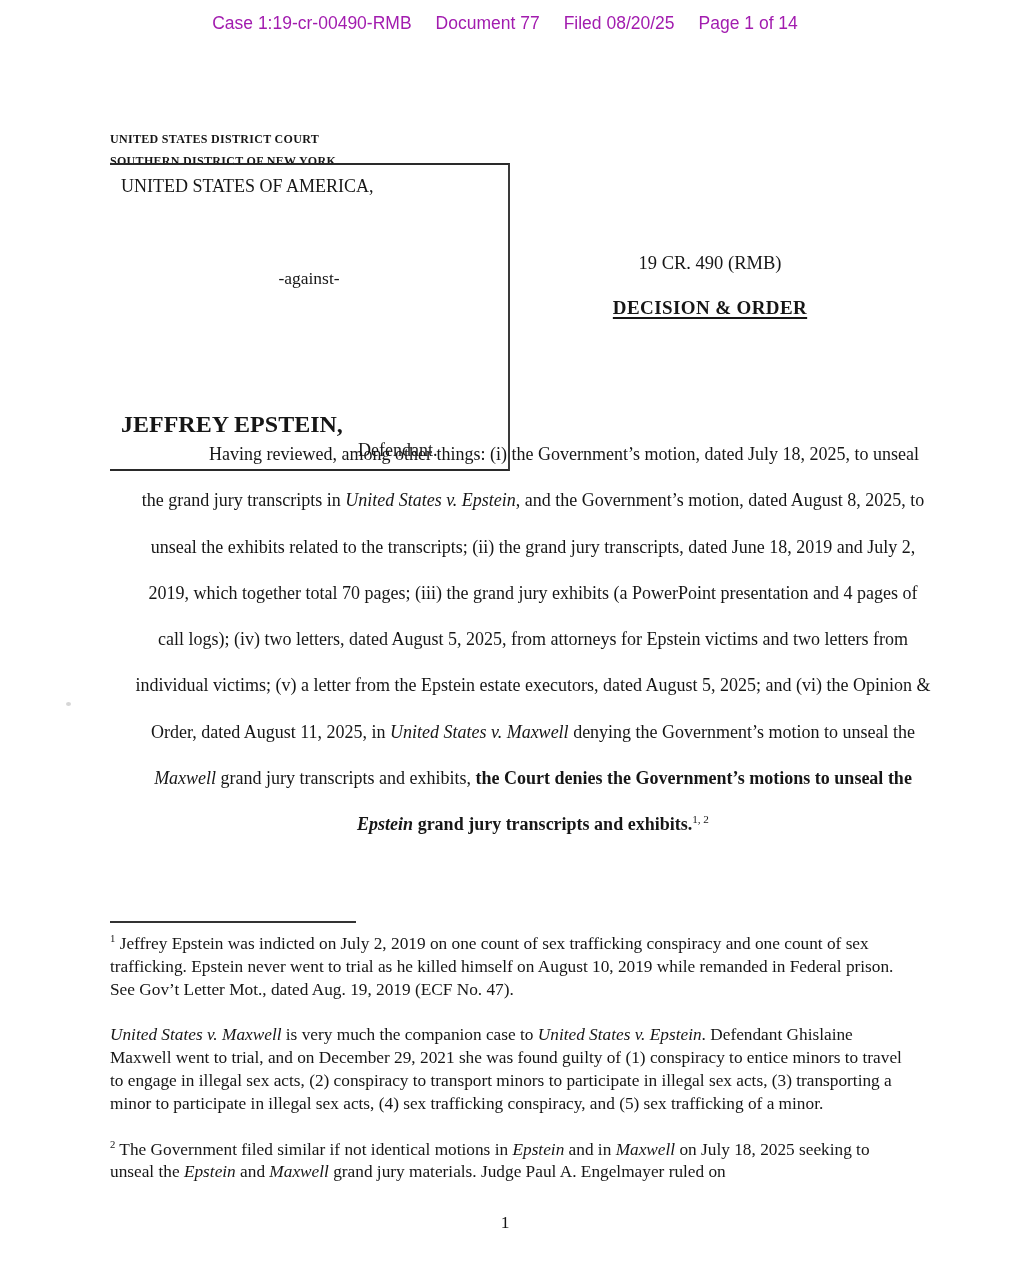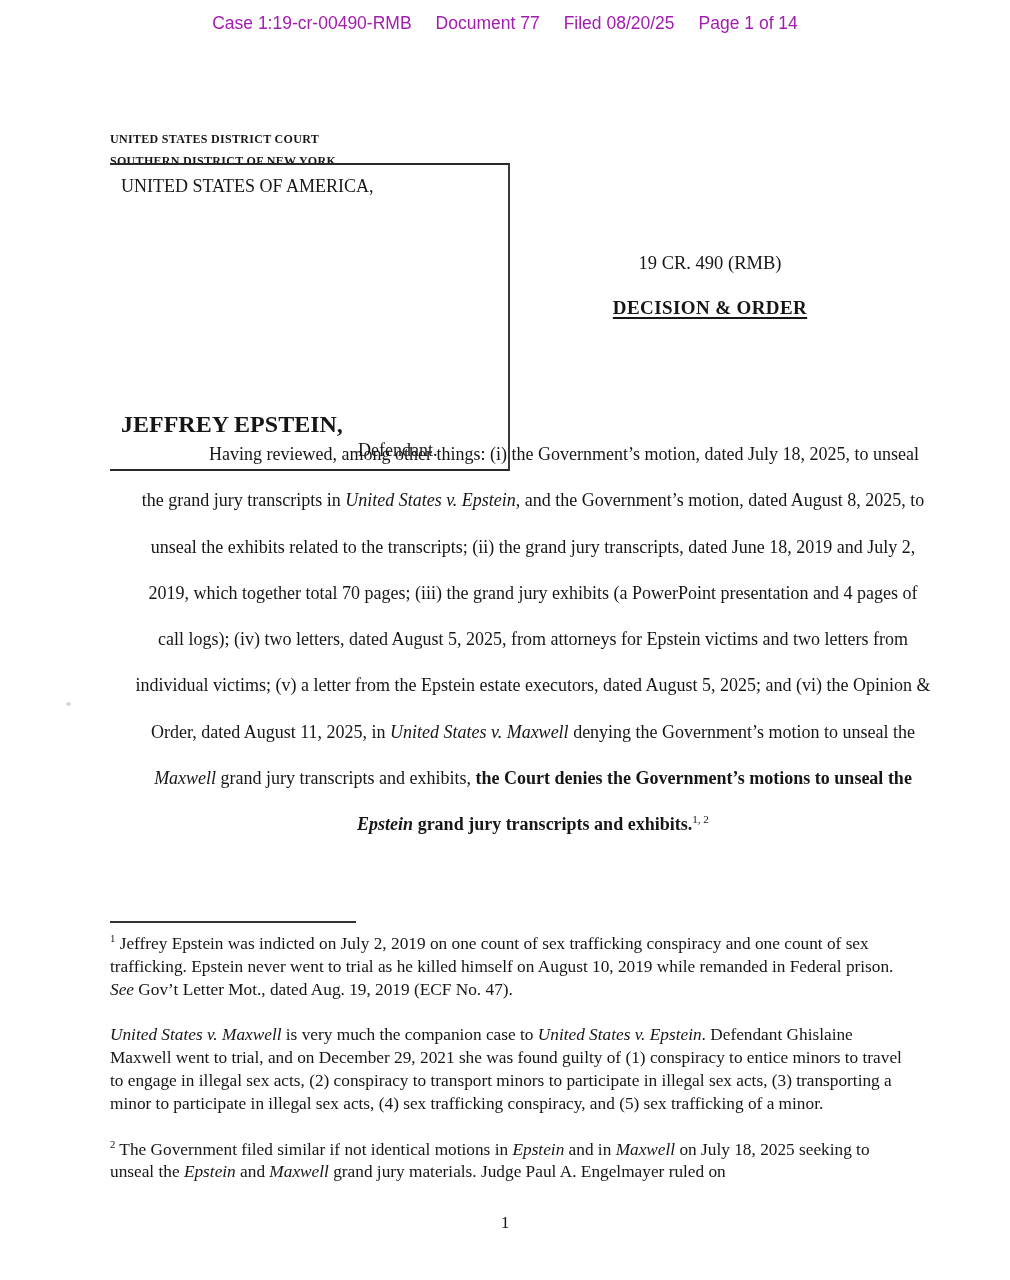--- a/index.html
+++ b/index.html
@@ -169,35 +169,36 @@
     <span>Page 1 of 14</span>
   </div>
 
   <div class="court-heading">
     <div>UNITED STATES DISTRICT COURT</div>
     <div>SOUTHERN DISTRICT OF NEW YORK</div>
   </div>
 
   <div class="caption-box">
     <div class="caption-plaintiff">UNITED STATES OF AMERICA,</div>
+    <div class="caption-against">-against-</div>
     <div class="caption-defendant-name">JEFFREY EPSTEIN,</div>
     <div class="caption-defendant-label">Defendant.</div>
   </div>
 
   <div class="caption-right">
     <div class="case-number">19 CR. 490 (RMB)</div>
     <div class="order-title">DECISION &amp; ORDER</div>
   </div>
 
   <div class="body-paragraph"><span>Having reviewed, among other things: (i) the Government’s motion, dated July 18, 2025, to unseal the grand jury transcripts in </span><span style="font-style: italic;">United States v. Epstein</span><span>, and the Government’s motion, dated August 8, 2025, to unseal the exhibits related to the transcripts; (ii) the grand jury transcripts, dated June 18, 2019 and July 2, 2019, which together total 70 pages; (iii) the grand jury exhibits (a PowerPoint presentation and 4 pages of call logs); (iv) two letters, dated August 5, 2025, from attorneys for Epstein victims and two letters from individual victims; (v) a letter from the Epstein estate executors, dated August 5, 2025; and (vi) the Opinion &amp; Order, dated August 11, 2025, in </span><span style="font-style: italic;">United States v. Maxwell</span><span> denying the Government’s motion to unseal the </span><span style="font-style: italic;">Maxwell</span><span> grand jury transcripts and exhibits, </span><span style="font-weight: bold;">the Court denies the Government’s motions to unseal the </span><span style="font-style: italic; font-weight: bold;">Epstein</span><span style="font-weight: bold;"> grand jury transcripts and exhibits.</span><sup>1, 2</sup></div>
 
   <div class="footnote-rule"></div>
 
   <div class="footnotes">
-    <p class="footnote"><sup>1</sup><span> Jeffrey Epstein was indicted on July 2, 2019 on one count of sex trafficking conspiracy and one count of sex trafficking.  Epstein never went to trial as he killed himself on August 10, 2019 while remanded in Federal prison.  </span><span style="font-style: italic; margin-top: 30px;">See</span><span> Gov’t Letter Mot., dated Aug. 19, 2019 (ECF No. 47).</span></p>
+    <p class="footnote"><sup>1</sup><span> Jeffrey Epstein was indicted on July 2, 2019 on one count of sex trafficking conspiracy and one count of sex trafficking.  Epstein never went to trial as he killed himself on August 10, 2019 while remanded in Federal prison.  </span><span style=" margin-top: 30px;">See</span><span> Gov’t Letter Mot., dated Aug. 19, 2019 (ECF No. 47).</span></p>
     <p class="footnote"><span style="font-style: italic;">United States v. Maxwell</span><span> is very much the companion case to </span><span style="font-style: italic;">United States v. Epstein</span><span>.  Defendant Ghislaine Maxwell went to trial, and on December 29, 2021 she was found guilty of (1) conspiracy to entice minors to travel to engage in illegal sex acts, (2) conspiracy to transport minors to participate in illegal sex acts, (3) transporting a minor to participate in illegal sex acts, (4) sex trafficking conspiracy, and (5) sex trafficking of a minor.</span></p>
     <p class="footnote"><sup>2</sup><span> The Government filed similar if not identical motions in </span><span style="font-style: italic;">Epstein</span><span> and in </span><span style="font-style: italic;">Maxwell</span><span> on July 18, 2025 seeking to unseal the </span><span style="font-style: italic;">Epstein</span><span> and </span><span style="font-style: italic;">Maxwell</span><span> grand jury materials.  Judge Paul A. Engelmayer ruled on</span></p>
   </div>
 
   <div class="page-number">1</div>
 
   <div class="scan-artifact"></div>
 
 </div>
 

